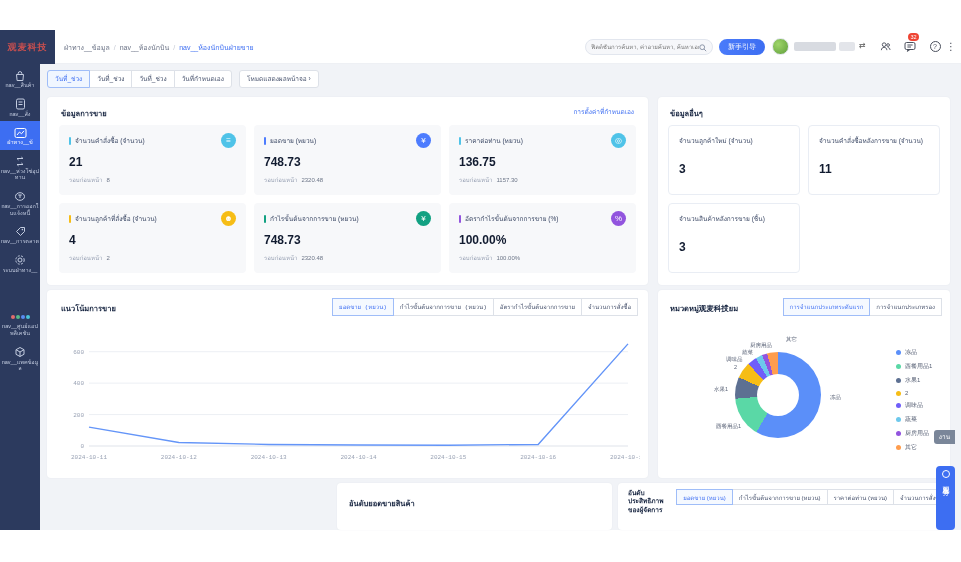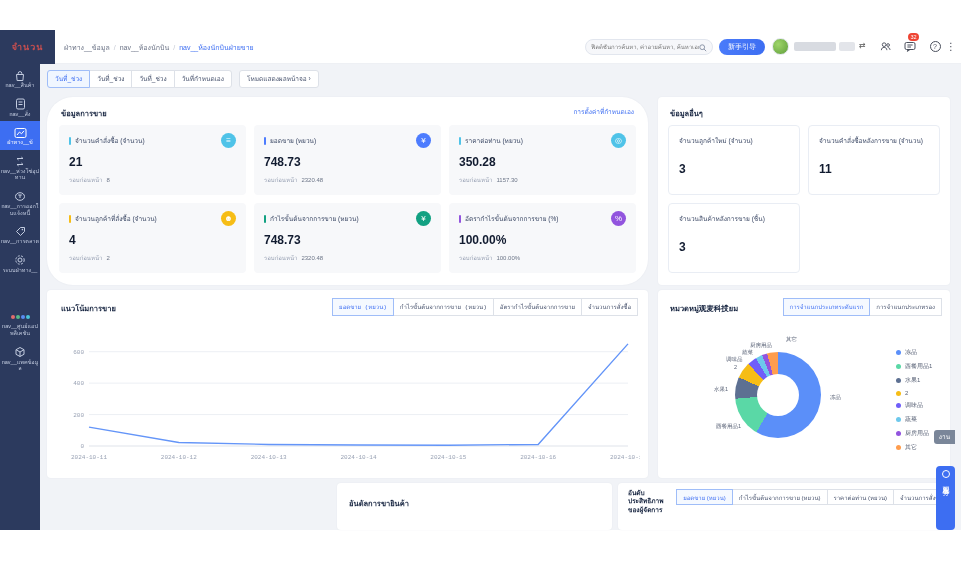--- a/index.html
+++ b/index.html
@@ -40,21 +40,21 @@
   .p-title { font-size:7.5px; font-weight:bold; color:#15233f; }
 
   .datetabs { position:absolute; left:7px; top:6px; display:flex; }
   .dtab { border:1px solid #dde1e8; background:#fff; padding:3px 7px; font-size:6.5px; color:#45506b; margin-left:-1px; cursor:pointer; font-family:inherit; }
   .dtab:first-child { border-radius:3px 0 0 3px; margin-left:0; }
   .dtab:nth-child(4) { border-radius:0 3px 3px 0; }
   .dtab.active { color:#3d6ef2; border-color:#9fbdf8; background:#f0f6ff; position:relative; z-index:1; }
   .screen-btn { position:absolute; left:199px; top:6px; border:1px solid #dde1e8; background:#fff; border-radius:3px; padding:3px 7px; font-size:6.5px; color:#45506b; cursor:pointer; font-family:inherit; }
 
   
-  .panelA { left:7px; top:33px; width:601px; height:188px;border-radius:26px; }
+  .panelA { left:7px; top:33px; width:601px; height:188px; }
   .panelA .p-title { position:absolute; left:14px; top:10px; }
   .settings-link { position:absolute; right:14px; top:10px; font-size:6.5px; color:#3d6ef2; cursor:pointer; }
   .cards-grid { position:absolute; left:12px; top:28px; width:577px; display:grid; grid-template-columns:1fr 1fr 1fr; grid-gap:8px; }
   .stat-card { background:#f7f8fa; border-radius:4px; padding:8px 10px 7px; height:70px; position:relative; }
   .stat-card .lrow { display:flex; align-items:center; }
   .stat-card .bar { width:2px; height:8px; border-radius:1px; margin-right:4px; }
   .stat-card .slabel { font-size:6.5px; color:#3a4764; flex:1; }
   .stat-icon { width:15px; height:15px; border-radius:50%; color:#fff; font-size:8px; display:flex; align-items:center; justify-content:center; }
   .stat-val { font-size:12px; font-weight:bold; color:#111b30; margin-top:7px; }
   .stat-prev { font-size:6px; color:#97a0b3; margin-top:6px; }
@@ -115,21 +115,21 @@
   .service-btn { position:absolute; left:936px; top:466px; width:19px; height:64px; background:#3d6ef2; color:#fff; border-radius:4px; display:flex; flex-direction:column; align-items:center; padding-top:4px; cursor:pointer; }
   .service-btn .ring { width:8px; height:8px; border:1px solid #fff; border-radius:50%; margin-bottom:2px; }
   .service-btn .vtext { writing-mode:vertical-rl; font-size:7px; letter-spacing:1px; }
 </style>
 </head>
 <body>
 
 <div class="page">
 
   <div class="header">
-    <div class="logo">จำนวน</div>
+    <div class="logo">观麦科技</div>
     <div class="breadcrumb">
       <span>ฝ่าทาง__ข้อมูล</span>
       <span class="sep">/</span>
       <span>nav__ห้องนักบิน</span>
       <span class="sep">/</span>
       <span class="current">nav__ห้องนักบินฝ่ายขาย</span>
     </div>
     <div class="searchbox">
       <input placeholder="ฟิลด์ชั้นการค้นหา, ค่าอายค้นหา, ค้นหาเอกสาร" style="">
       <span>
@@ -285,21 +285,21 @@
             </div>
           <div class="stat-val">748.73</div>
           <div class="stat-prev"><span>รอบก่อนหน้า</span><b>2320.48</b></div>
         </div>
         <div class="stat-card">
           <div class="lrow">
               <span class="bar" style="background: rgb(79, 195, 232);"></span>
               <span class="slabel">ราคาต่อท่าน (หยวน)</span>
               <span class="stat-icon" style="background: rgb(79, 195, 232);">◎</span>
             </div>
-          <div class="stat-val">350.28</div>
+          <div class="stat-val">136.75</div>
           <div class="stat-prev"><span>รอบก่อนหน้า</span><b>1157.30</b></div>
         </div>
         <div class="stat-card">
           <div class="lrow">
               <span class="bar" style="background: rgb(246, 189, 22);"></span>
               <span class="slabel">จำนวนลูกค้าที่สั่งซื้อ (จำนวน)</span>
               <span class="stat-icon" style="background: rgb(246, 189, 22);">☻</span>
             </div>
           <div class="stat-val">4</div>
           <div class="stat-prev"><span>รอบก่อนหน้า</span><b>2</b></div>
@@ -416,21 +416,21 @@
             <span class="ltext">厨房用品</span>
           </li>
           <li>
             <span class="dot" style="background: rgb(255, 157, 77);"></span>
             <span class="ltext">其它</span>
           </li>
         </ul>
     </div>
 
     <div class="panel panelP2">
-      <div class="p-title">อันดัลการขายินค้า</div>
+      <div class="p-title">อันดับยอดขายสินค้า</div>
     </div>
     <div class="panel panelP3">
       <div class="hdr">
         <div class="p-title">อันดับประสิทธิภาพของผู้จัดการ</div>
         <div class="ctabs">
           <button class="ctab active">ยอดขาย (หยวน)</button>
           <button class="ctab">กำไรขั้นต้นจากการขาย (หยวน)</button>
           <button class="ctab">ราคาต่อท่าน (หยวน)</button>
           <button class="ctab">จำนวนการสั่งซื้อ</button>
         </div>

